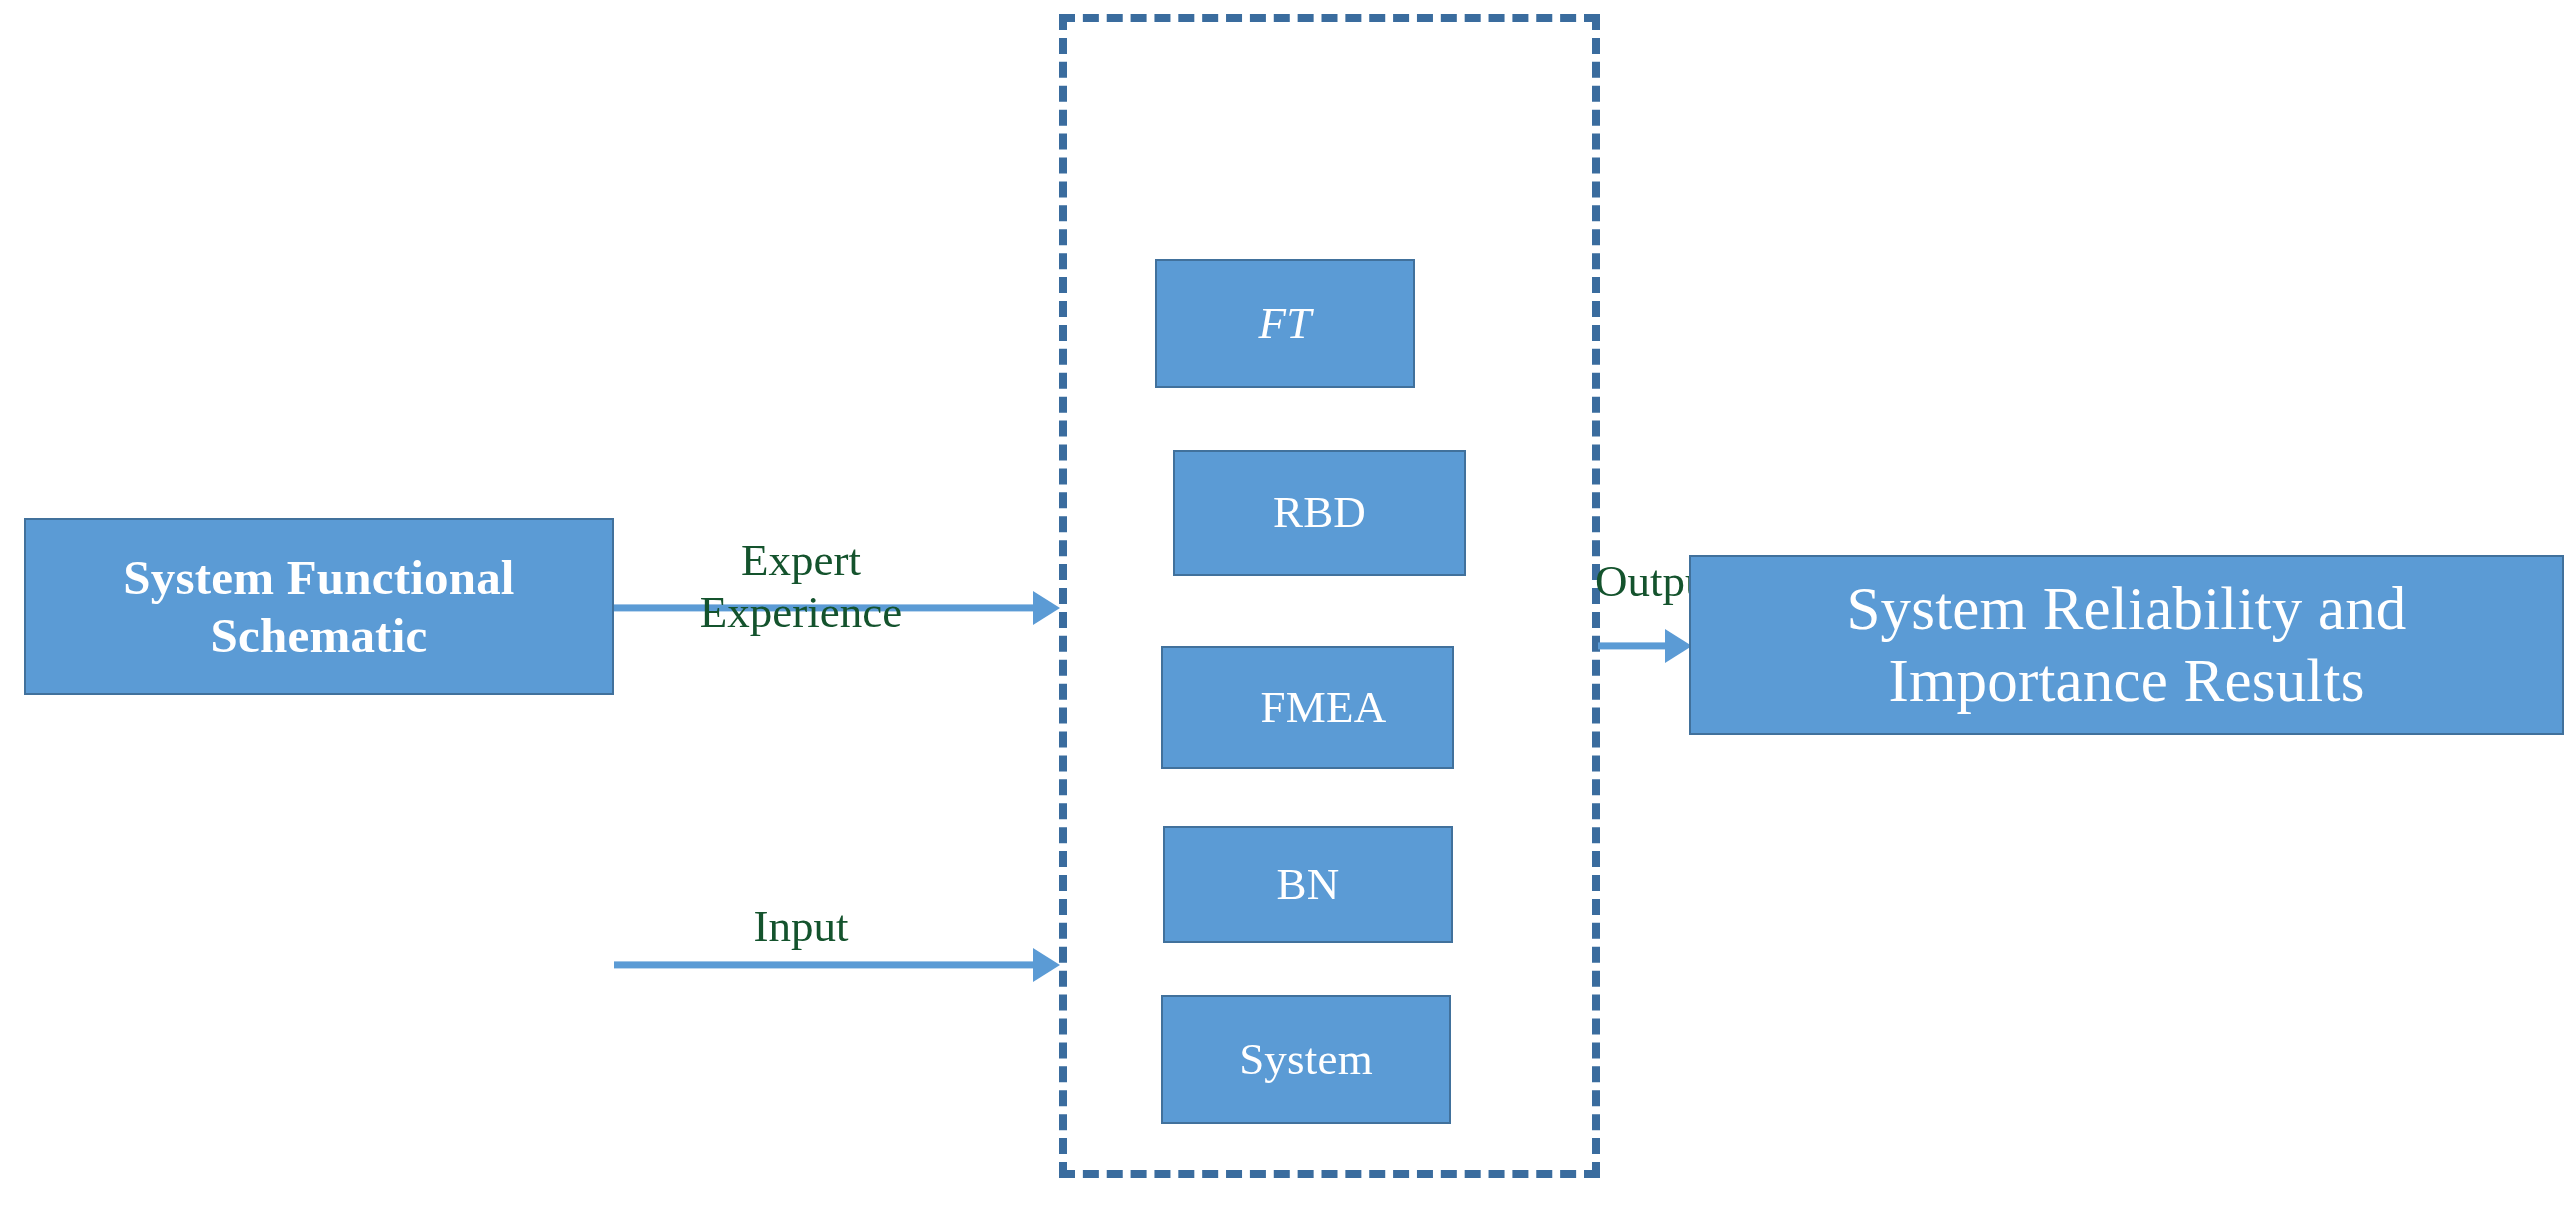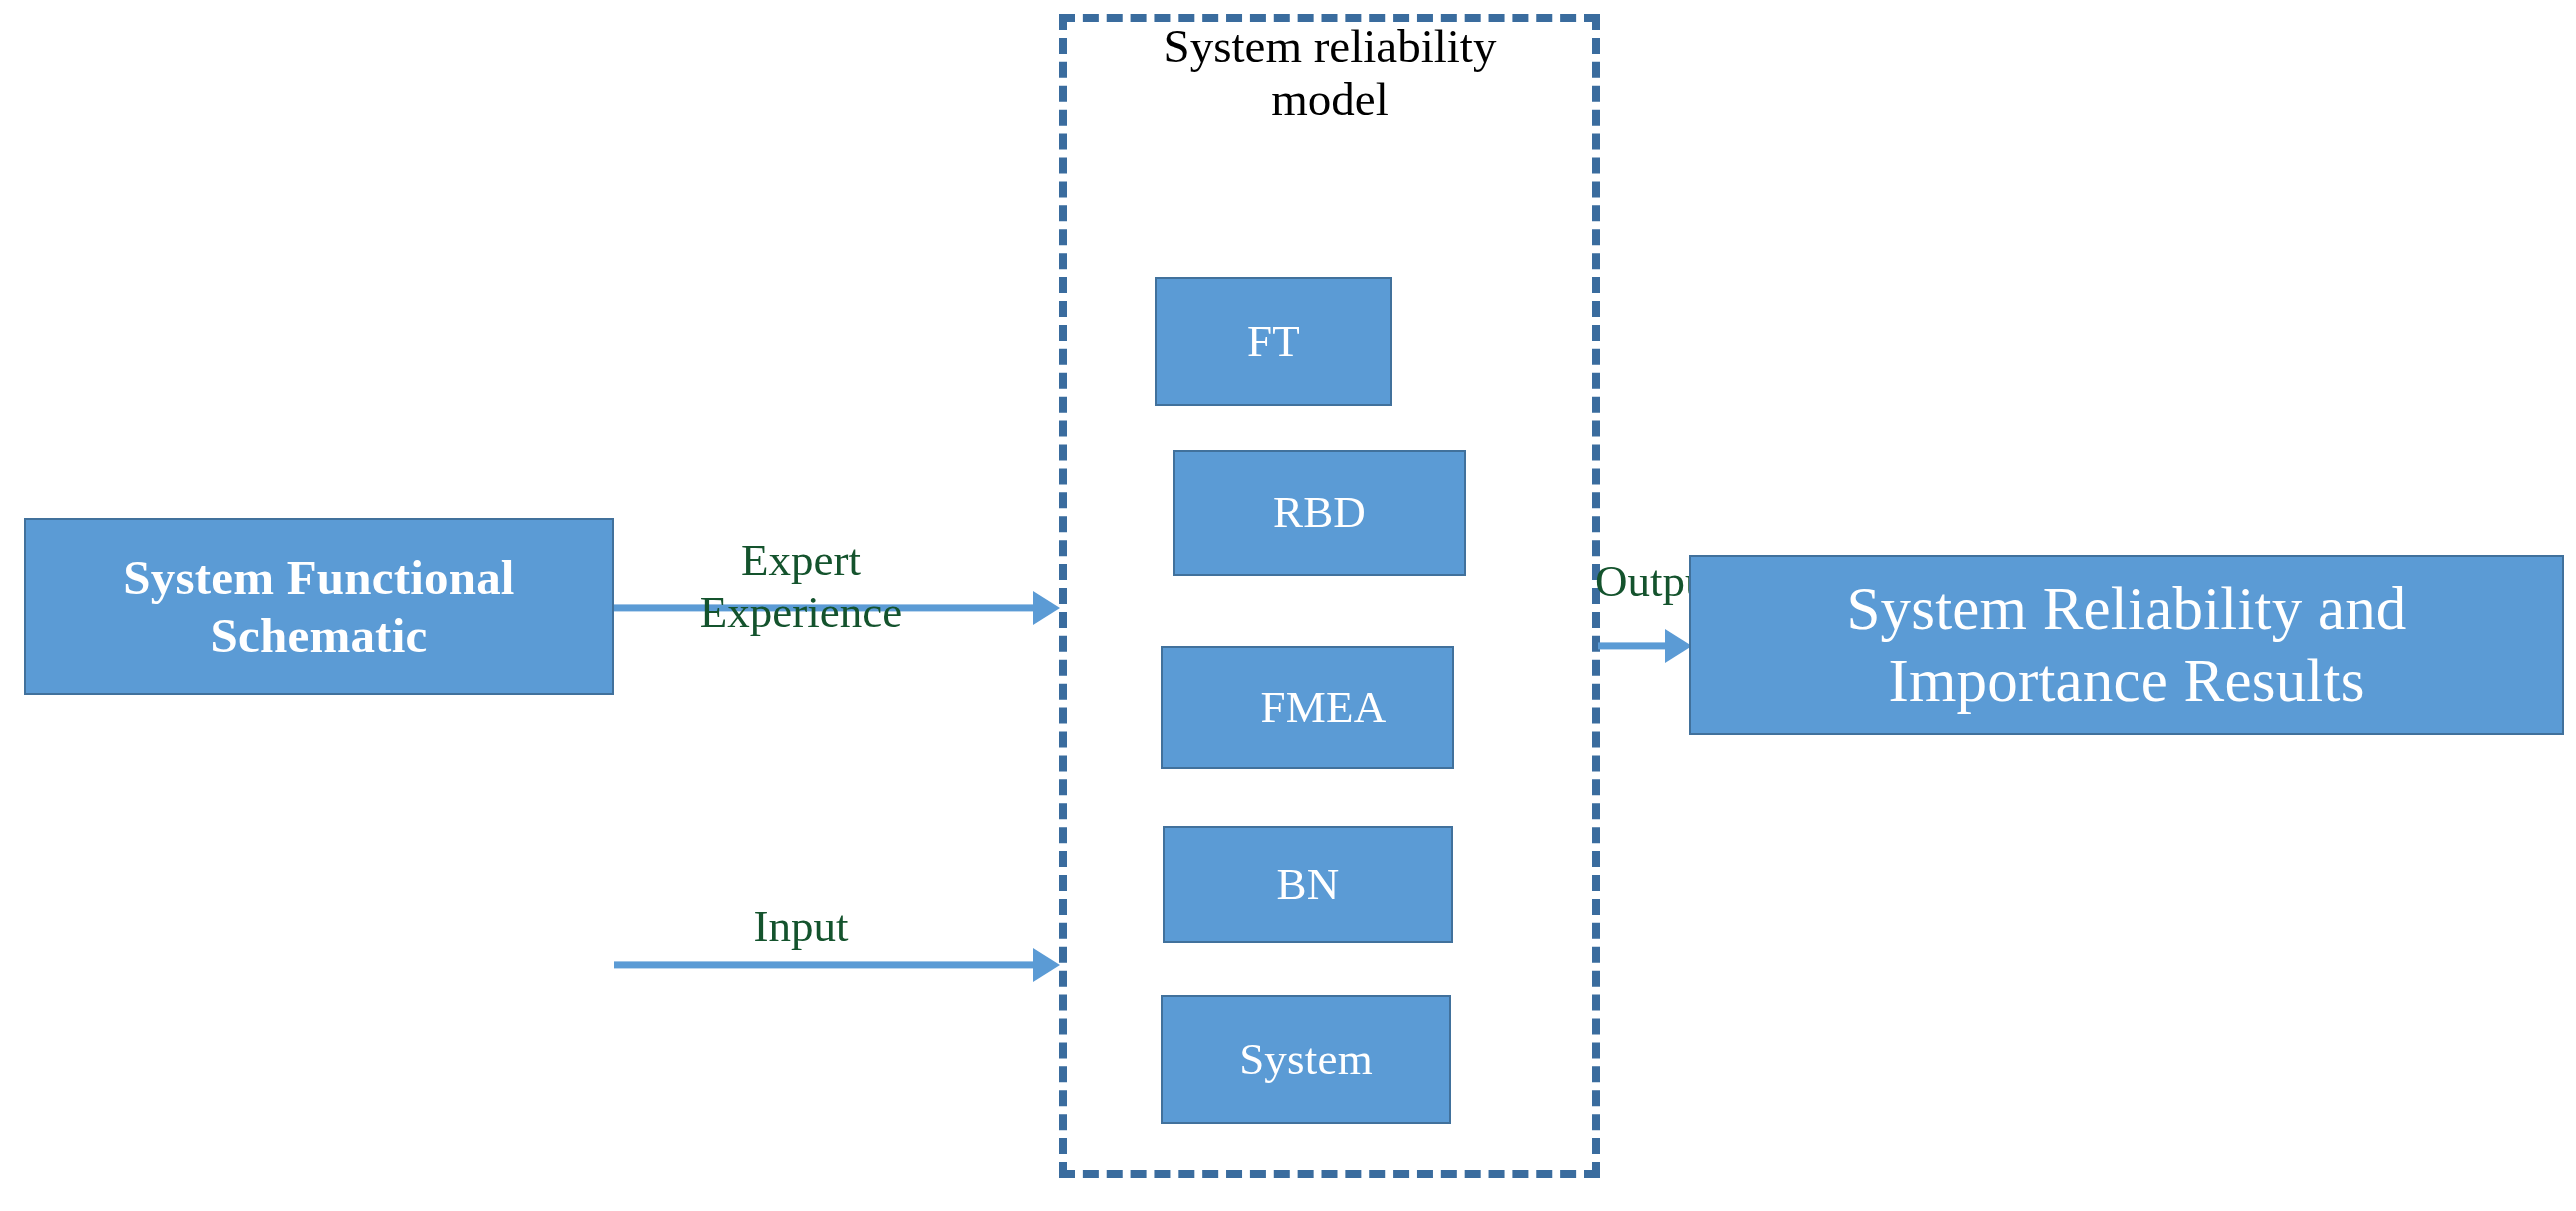--- a/index.html
+++ b/index.html
@@ -68,21 +68,21 @@
     text-align: center;
     font-size: 47px;
     line-height: 1.12;
     color: #000000;
     white-space: pre-line;
     font-family: "Liberation Serif", "DejaVu Serif", serif;
   }
 
   
   .model-box { font-size: 45px; }
-  #box-ft    { left: 1155px; top: 277px;  width: 237px; height: 129px; }
+  #box-ft    { left: 1155px; top: 259px;  width: 260px; height: 129px; font-style: italic; }
   #box-rbd   { left: 1161px; top: 450px;  width: 293px; height: 126px; margin-left: 12px; }
   #box-fmea  { left: 1161px; top: 646px;  width: 293px; height: 123px; padding-left: 32px; }
   #box-bn    { left: 1163px; top: 826px;  width: 290px; height: 117px; }
   #box-petri { left: 1161px; top: 995px; width: 290px; height: 129px; }
 
   
   .arrow {
     position: absolute;
     height: 0;
   }
@@ -155,22 +155,20 @@
 Experience</div>
 
   <div class="arrow" id="arrow-input">
     <div class="shaft"></div>
     <div class="head"></div>
   </div>
   <div class="arrow-label" id="label-input">Input</div>
 
   <div id="model-container"></div>
 
-  <div id="model-title">System reliability
-model</div>
 
   <div class="blue-box model-box" id="box-ft">FT</div>
 
   <div class="blue-box model-box" id="box-rbd">RBD</div>
 
   <div class="blue-box model-box" id="box-fmea">FMEA</div>
 
   <div class="blue-box model-box" id="box-bn">BN</div>
 
   <div class="blue-box model-box" id="box-petri">System</div>

